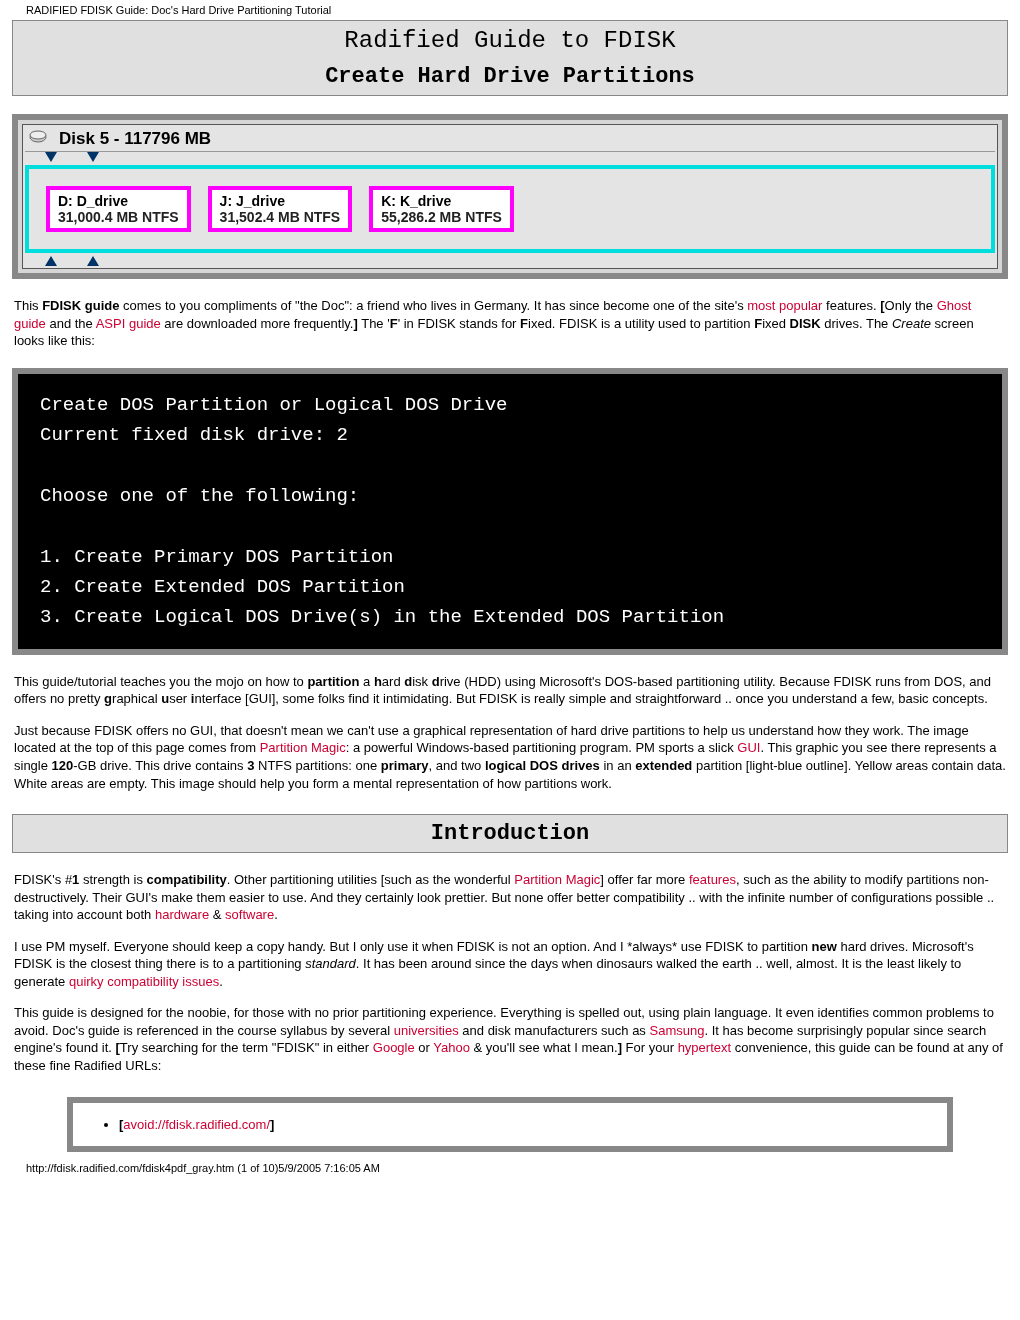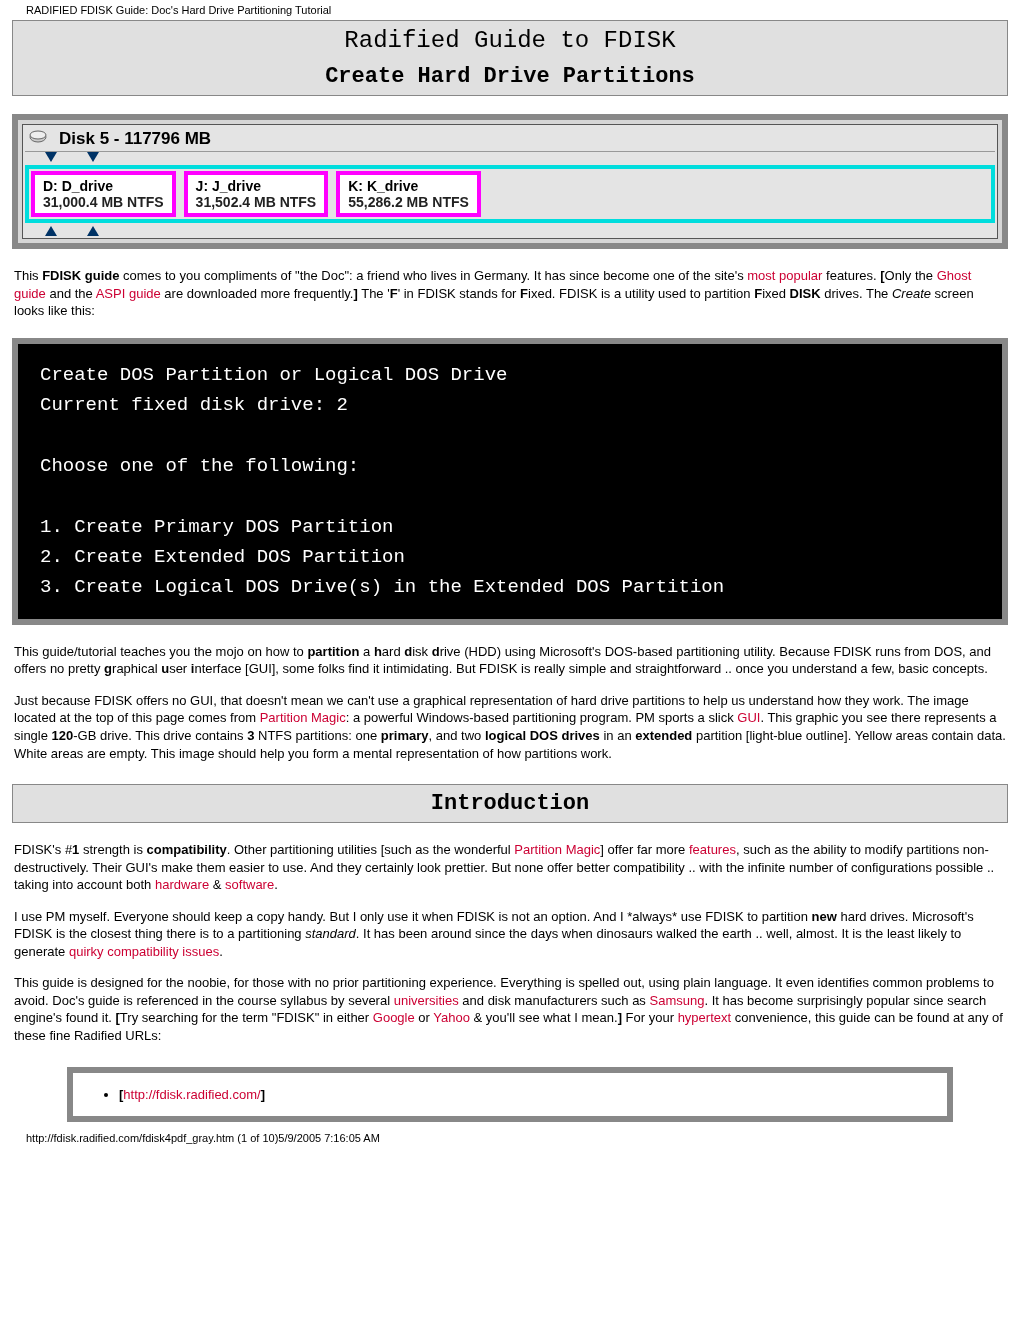--- a/index.html
+++ b/index.html
@@ -8,21 +8,21 @@
 .title-box{background:#e0e0e0;border:1px solid #888;padding:6px 0;text-align:center;font-family:"Courier New",monospace}
 .title-box .t1{font-size:24px;font-weight:normal}
 .title-box .t2{font-size:22px;font-weight:bold;margin-top:10px}
 .disk-outer{border:6px solid #888;background:#d6d6d6;margin:18px 0;padding:4px}
 .disk-inner{border:1px solid #555;background:#e4e4e4;padding:2px}
 .disk-title{background:#e4e4e4;padding:2px 4px;font-family:Arial;font-size:17px;font-weight:bold;border-bottom:1px solid #999;display:flex;align-items:center;gap:12px}
 .disk-icon svg{width:18px;height:14px}
 .ext-wrap{border:4px solid #00dddd;margin:3px 0;position:relative}
 .tri-row{height:10px;display:flex;gap:30px;padding-left:20px}
 .tri-row svg{width:12px;height:10px}
-.part-row{display:flex;gap:8px;padding:2px}
+.part-row{display:flex;gap:17px;padding:17px}
 .part{border:4px solid #ff00ff;background:#fff;padding:3px 8px;font-family:Arial;font-weight:bold;color:#000}
 .part .pn{font-size:14px}
 .part .ps{font-size:14px;color:#222}
 .para{margin:14px 2px;line-height:1.35}
 .red{color:#cc0033}
 .dos-outer{border:6px solid #888;margin:18px 0}
 .dos-inner{background:#000;color:#fff;font-family:"Courier New",monospace;font-size:19px;padding:16px 22px;line-height:1.6}
 .dos-inner .dt{text-align:left;margin-bottom:0}
 .section-hdr{background:#e0e0e0;border:1px solid #888;padding:6px 18px;text-align:center;font-family:"Courier New",monospace;font-size:22px;font-weight:bold;margin:22px 0 18px}
 .url-box{border:6px solid #888;margin:22px 55px 0;background:#fff;padding:14px 28px}
@@ -120,19 +120,19 @@
 <div class="para">
 <span>I use PM myself. Everyone should keep a copy handy. But I only use it when FDISK is not an option. And I *always* use FDISK to partition </span><b>new</b><span> hard drives. Microsoft's FDISK is the closest thing there is to a partitioning </span><i>standard</i><span>. It has been around since the days when dinosaurs walked the earth .. well, almost. It is the least likely to generate </span><span class="red">quirky compatibility issues</span><span>.</span>
 </div>
 
 <div class="para">
 <span>This guide is designed for the noobie, for those with no prior partitioning experience. Everything is spelled out, using plain language. It even identifies common problems to avoid. Doc's guide is referenced in the course syllabus by several </span><span class="red">universities</span><span> and disk manufacturers such as </span><span class="red">Samsung</span><span>. It has become surprisingly popular since search engine's found it. </span><b>[</b><span>Try searching for the term "FDISK" in either </span><span class="red">Google</span><span> or </span><span class="red">Yahoo</span><span> &amp; you'll see what I mean.</span><b>]</b><span> For your </span><span class="red">hypertext</span><span> convenience, this guide can be found at any of these fine Radified URLs:</span>
 </div>
 
 <div class="url-box">
   <ul>
-        <li><b>[</b><span class="red">http://fdisk.radified.com/</span><b>]</b></li>
+        <li><b>[</b><span class="red">avoid://fdisk.radified.com/</span><b>]</b></li>
       </ul>
 </div>
 
 </div>
 
 <div class="footer">http://fdisk.radified.com/fdisk4pdf_gray.htm (1 of 10)5/9/2005 7:16:05 AM</div>
 
 </body></html>

